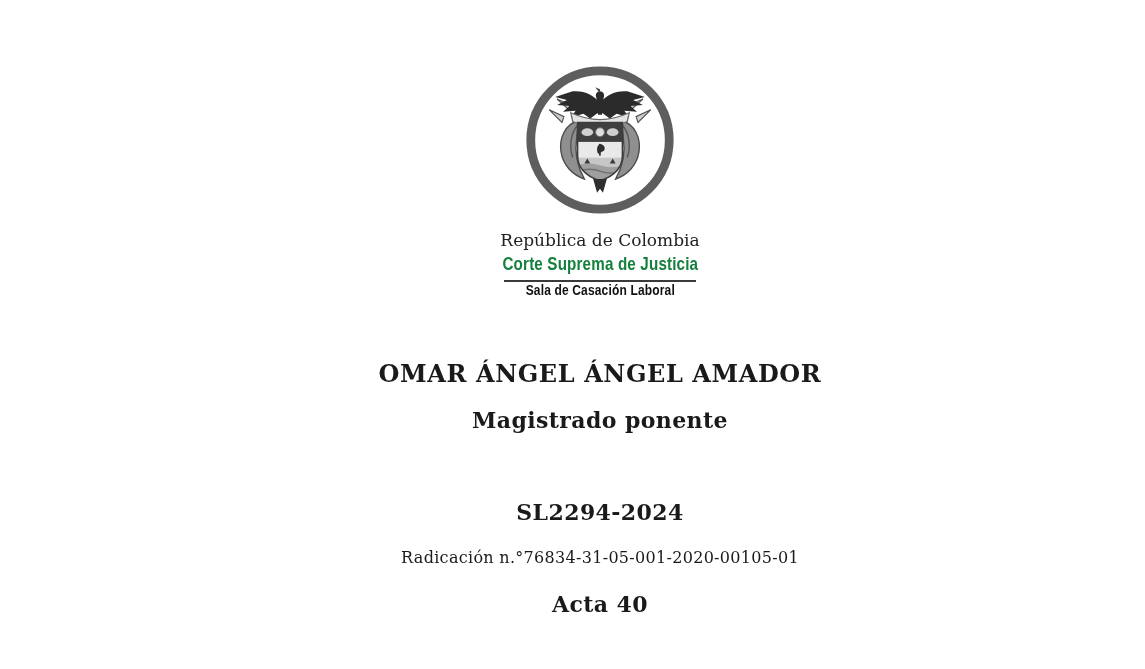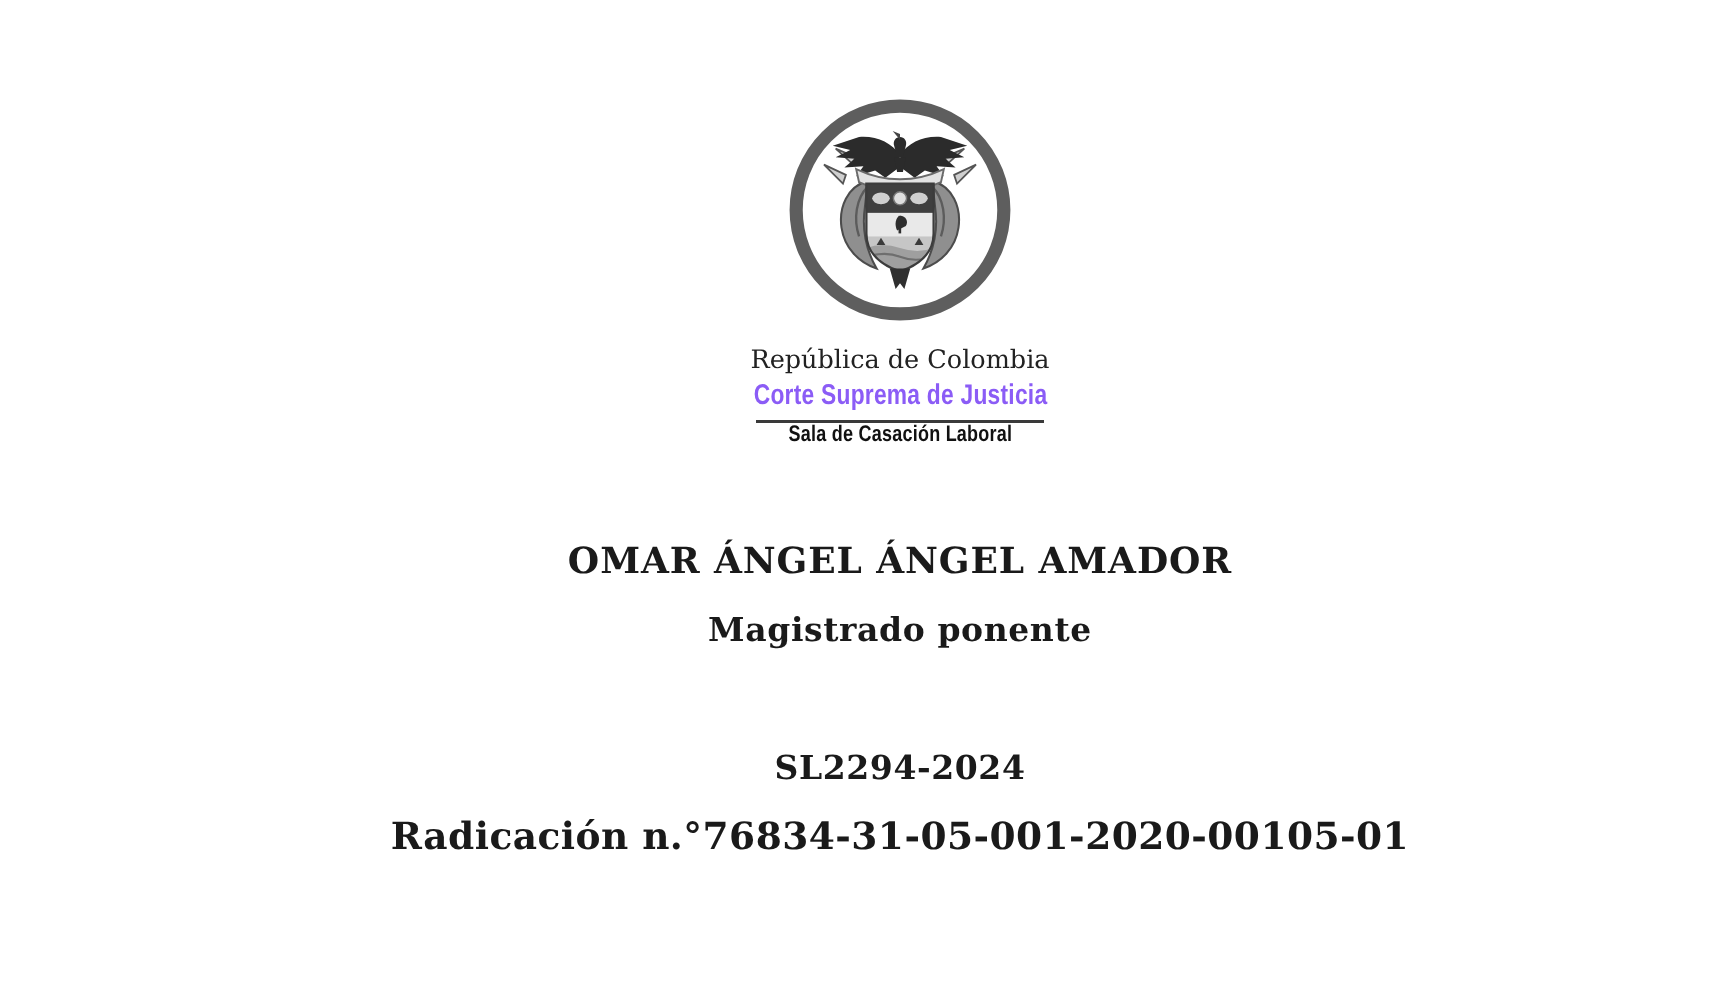--- a/index.html
+++ b/index.html
@@ -33,21 +33,21 @@
     font-size:17px;
     font-weight:400;
     color:#222;
     line-height:1.1;
   }
   .court{
     margin:4px 0 0;
     font-family:"Liberation Sans", sans-serif;
     font-weight:700;
     font-size:19px;
-    color:#8b5cf6;
+    color:#15803d;
     line-height:1.1;
   }
   .court .squeeze, .chamber .squeeze{
     display:inline-block;
     transform:scaleX(0.8);
     transform-origin:center;
     white-space:nowrap;
     letter-spacing:0.2px;
   }
   .divider{
@@ -80,22 +80,22 @@
   }
   .ruling{
     margin:67px 0 0;
     font-size:22px;
     font-weight:700;
     letter-spacing:0.4px;
     line-height:25px;
   }
   .radicacion{
     margin:20px 0 0;
-    font-size:25px;
-    font-weight:700;
+    font-size:16px;
+    font-weight:400;
     letter-spacing:0.3px;
     line-height:26px;
   }
   .acta{
     margin:21px 0 0;
     font-size:22px;
     font-weight:700;
     letter-spacing:0.4px;
     line-height:25px;
   }
@@ -169,15 +169,16 @@
 
     <hr class="divider">
 
     <p class="chamber"><span class="squeeze">Sala de Casación Laboral</span></p>
 
     <p class="magistrate">OMAR ÁNGEL ÁNGEL AMADOR</p>
     <p class="role">Magistrado ponente</p>
 
     <p class="ruling">SL2294-2024</p>
     <p class="radicacion">Radicación n.°76834-31-05-001-2020-00105-01</p>
+    <p class="acta">Acta 40</p>
 
   </div>
 </div>
 
 </body></html>

